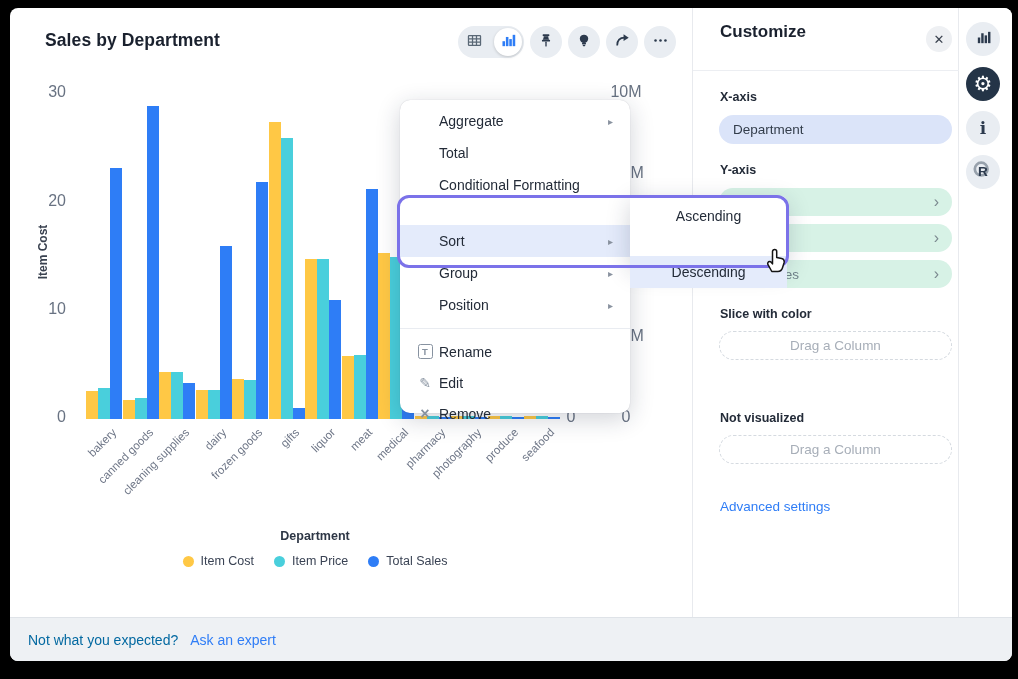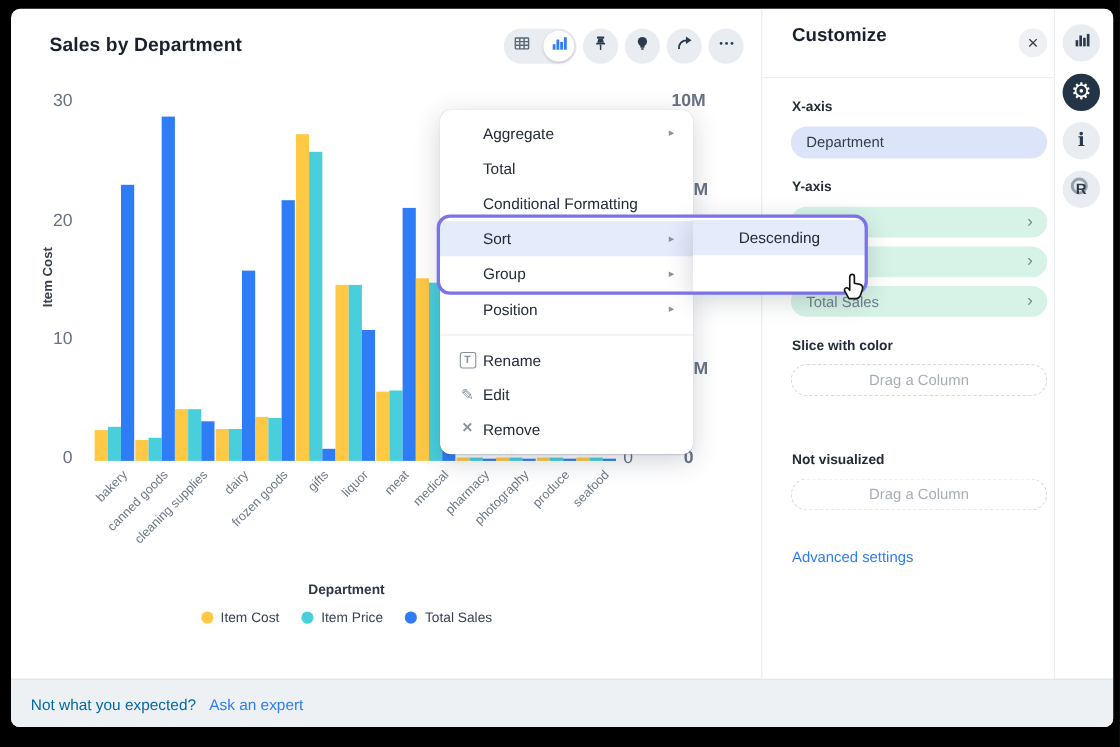--- a/index.html
+++ b/index.html
@@ -16,42 +16,42 @@
   .toggle-seg { width:28px; height:28px; border-radius:50%; display:flex; align-items:center; justify-content:center; }
   .toggle-seg.active { background:#fff; box-shadow:0 1px 3px rgba(0,0,0,.18); }
   .tool-btn { width:32px; height:32px; border-radius:50%; background:#e9edf2;
     display:flex; align-items:center; justify-content:center; color:#2c3a4d; }
   .tick { position:absolute; font-size:16px; color:#68728275; color:#687282; }
   #left-ticks { left:16px; top:0; width:40px; }
   #left-ticks .tick { width:40px; text-align:right; }
   #right-ticks-1 { left:541px; top:0; width:40px; }
   #right-ticks-1 .tick { width:40px; text-align:center; }
   #right-ticks-2 { left:594px; top:0; width:44px; }
-  #right-ticks-2 .tick { width:44px; text-align:center;font-weight:bold; }
+  #right-ticks-2 .tick { width:44px; text-align:center; }
   .y-title { left:-17px; top:237px; width:100px; height:14px; text-align:center;
     font-size:12px; font-weight:700; color:#39414f; transform:rotate(-90deg); }
   .y2-title { left:656px; top:199px; width:70px; height:14px; font-size:11.5px; font-weight:600;
     color:#4a5462; transform:rotate(90deg); transform-origin:top left; white-space:nowrap; }
   #bars,#xlabels { left:0; top:0; width:682px; height:609px; }
   .bar-group { position:absolute; display:flex; align-items:flex-end; }
   .bar { width:12px; }
   .xlab { position:absolute; width:110px; text-align:right; font-size:11.5px; color:#6e7687;
     transform:rotate(-45deg); transform-origin:100% 0; white-space:nowrap; }
   .legend-title { left:105px; top:521px; width:400px; text-align:center;
     font-size:12.5px; font-weight:700; color:#2e3746; }
   #legend { left:105px; top:546px; width:400px; display:flex; justify-content:center; gap:20px; }
   .legend-item { display:flex; align-items:center; gap:7px; font-size:12.5px; color:#3a4354; }
   .legend-dot { width:11px; height:11px; border-radius:50%; }
   
   .menu { left:390px; top:92px; width:230px; height:313px; background:#fff; border-radius:10px;
     box-shadow:0 6px 24px rgba(25,35,60,.20), 0 0 1px rgba(25,35,60,.25); z-index:20; padding-top:5px; }
   .menu-item { height:32px; display:flex; align-items:center; position:relative;
     padding-left:39px; font-size:14px; color:#232b38; }
   .menu-item.short { height:31px; }
-  .menu-item.hl { background:#e4ebfb; }
+  .menu-item.hl { background:#e4ebfb;margin-top:24px; }
   .menu-item .sub-arrow { position:absolute; right:17px; color:#8a93a0; font-size:10px; }
   .menu-item .mi-icon { position:absolute; left:16px; width:18px; display:flex;
     align-items:center; justify-content:center; color:#8792a0; }
   .menu-divider { height:1px; background:#e9ecf1; margin:7px 0; }
   .rename-glyph { width:15px; height:15px; border:1.6px solid #8792a0; border-radius:2.5px;
     font-size:9.5px; font-weight:700; color:#8792a0; display:flex; align-items:center; justify-content:center; }
   .submenu { left:620px; top:188px; width:157px; height:70px; background:#fff; border-radius:0 6px 6px 0;
     box-shadow:0 6px 24px rgba(25,35,60,.20); z-index:21; padding-top:4px; }
   .submenu .menu-item { padding-left:0; justify-content:center; }
   .outline-box { left:387px; top:187px; width:392px; height:73px; border:3px solid #7b72e9;
@@ -307,20 +307,23 @@
         <span>Edit</span>
       </div>
       <div class="menu-item short">
         <div class="mi-icon">
           <span style="font-size:16px;font-weight:700">×</span>
         </div>
         <span>Remove</span>
       </div>
     </div>
   <div class="abs submenu" id="submenu">
+      <div class="menu-item">
+        <span>Ascending</span>
+      </div>
       <div class="menu-item hl">
         <span>Descending</span>
       </div>
     </div>
   <div class="abs outline-box"></div>
 
   <div class="abs cursor">
     <svg width="27" height="30" viewBox="0 0 27 30">
       <path d="M9.8 27.5 L6.0 20.6 C5.2 19.2 6.1 17.6 7.6 17.6 C8.3 17.6 8.9 17.9 9.4 18.5 L10.5 19.9 L10.5 7.6 C10.5 6.4 11.4 5.5 12.6 5.5 C13.8 5.5 14.7 6.4 14.7 7.6 L14.7 13.5 L19.6 14.5 C21.1 14.8 22.2 16.1 22.2 17.6 C22.2 18.1 22.1 18.6 22.0 19.0 L20.5 23.8 C19.9 25.9 18.0 27.5 15.8 27.5 Z" fill="#ffffff" stroke="#141414" stroke-width="1.5" stroke-linejoin="round"></path>
     </svg>

